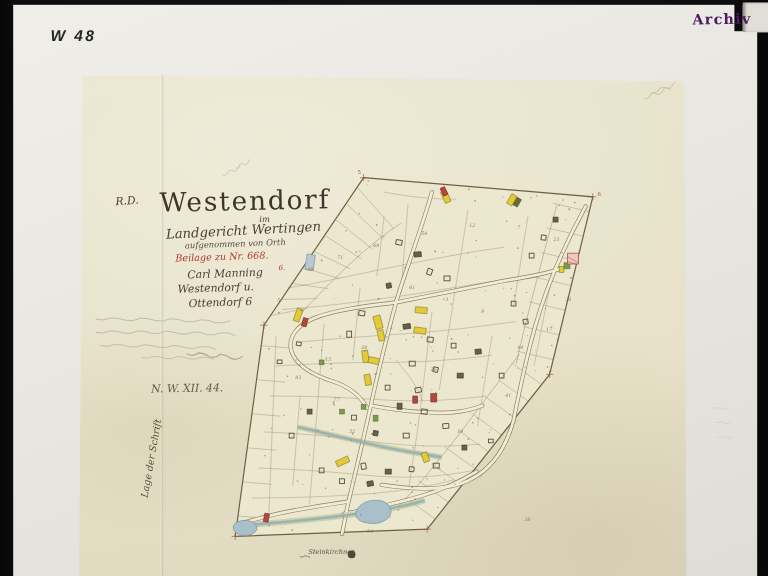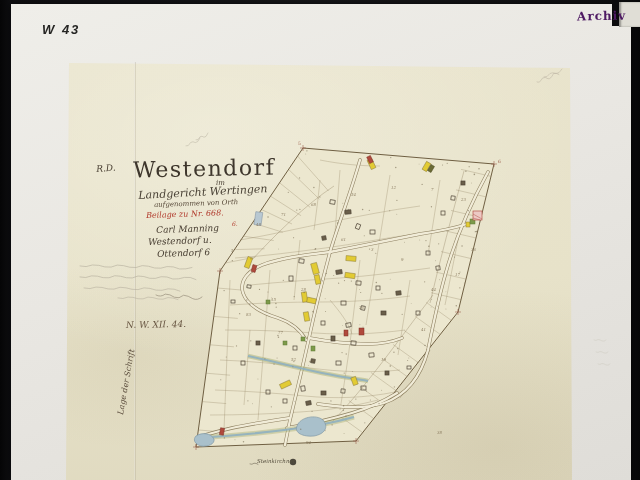--- a/index.html
+++ b/index.html
@@ -33,21 +33,21 @@
       font-size:22px;letter-spacing:1.5px;color:#3e362c;transform:rotate(-1.2deg);white-space:nowrap;}
   svg{position:absolute;left:0;top:0;pointer-events:none;}
 </style>
 </head>
 <body>
 
 <div class="abs white-sheet"></div>
 <div class="abs tab-notch"></div>
 <div class="abs corner-tab"></div>
 
-<div class="abs shelf-mark">W 43</div>
+<div class="abs shelf-mark">W 48</div>
 <div class="abs archiv-stamp">Archiv</div>
 
 <div class="abs cream-sheet"></div>
 <div class="abs crease"></div>
 
 <svg id="map-svg" width="640" height="480" viewBox="0 0 640 480">
   <g id="g-bound">
       <path d="M303,148 L 494,164 L 458,312 L 356,441 L 196,447 L 220,271 Z" fill="#ece7cf" stroke="#6f5f42" stroke-width="1"></path>
       <path d="M300,148 h6 M303,145 v6" stroke="#9a5a48" stroke-width="0.7" opacity="0.8"></path>
       <path d="M491,164 h6 M494,161 v6" stroke="#9a5a48" stroke-width="0.7" opacity="0.8"></path>

